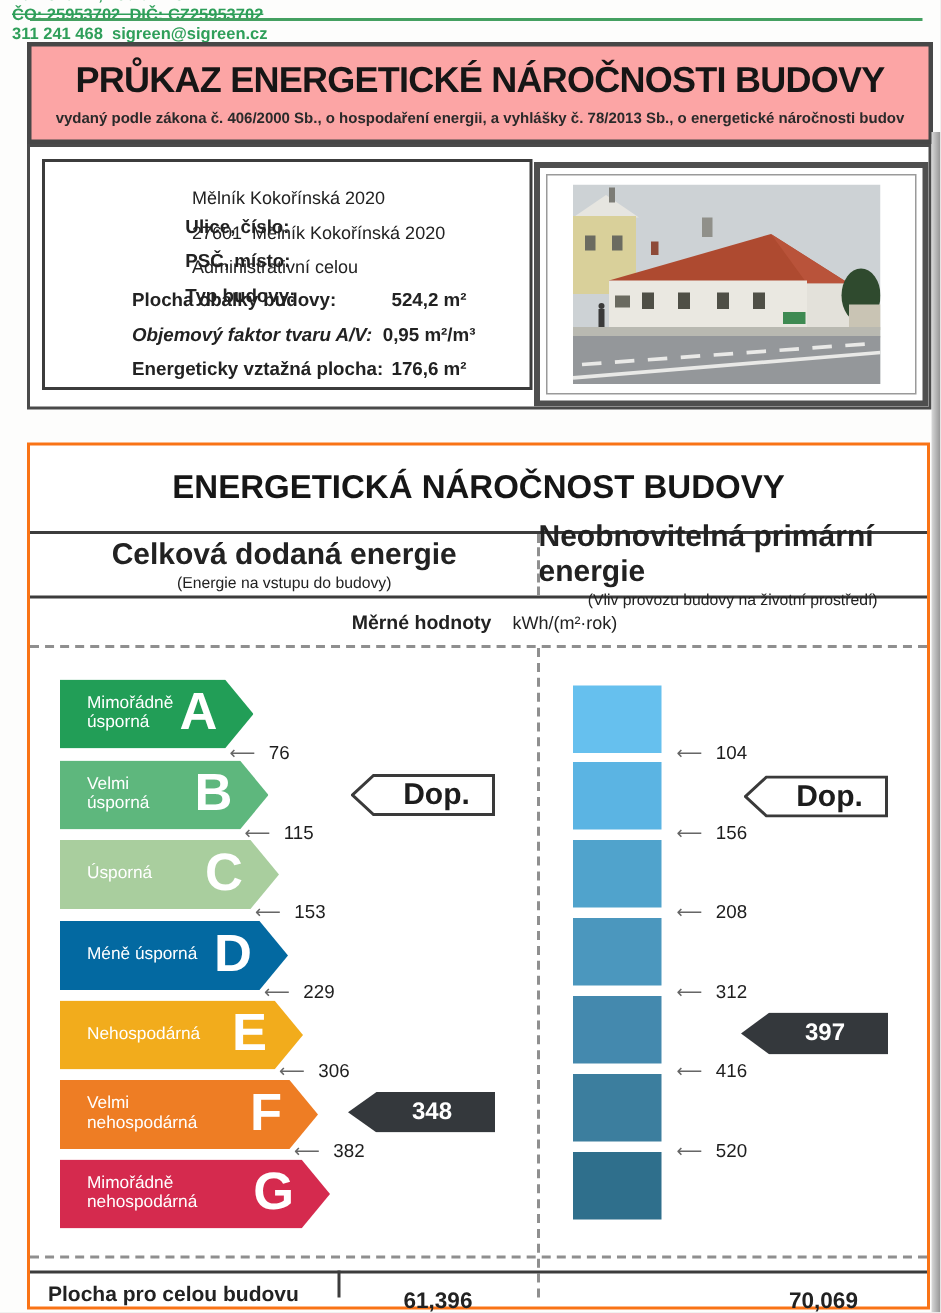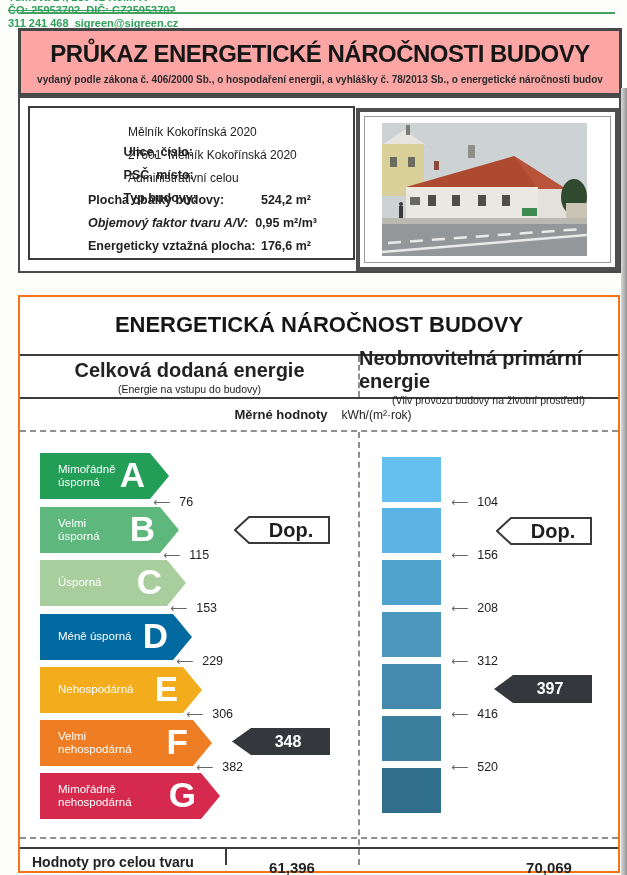--- a/index.html
+++ b/index.html
@@ -266,20 +266,20 @@
     <div class="dopbox" style="left:476px;top:220px;width:96px;height:28px;">
       <svg width="96" height="28" viewBox="0 0 96 28">
         <polygon points="15,1 95,1 95,27 15,27 1,14" fill="#ffffff" stroke="#3a3a3a" stroke-width="2"></polygon>
       </svg>
       <span class="dop-text">Dop.</span>
     </div>
     <div class="badge" style="left:474px;top:378px;width:98px;height:28px;">397</div>
 
     <div class="hdash" style="left:0;top:540px;width:598px;"></div>
     <div class="totals-line" style="top:550px;"></div>
-    <div class="totals-label" style="left:12px;top:557px;">Hodnoty pro celou tvaru</div>
+    <div class="totals-label" style="left:12px;top:557px;">Plocha pro celou budovu</div>
     <div class="vsolid" style="left:205px;top:550px;height:18px;"></div>
     <div class="totals-val" style="left:205px;top:562px;width:134px;">61,396</div>
     <div class="totals-val" style="left:479px;top:562px;width:100px;">70,069</div>
   </div>
 
   <div class="scan-edge"></div>
 </div>
 
 </body></html>

